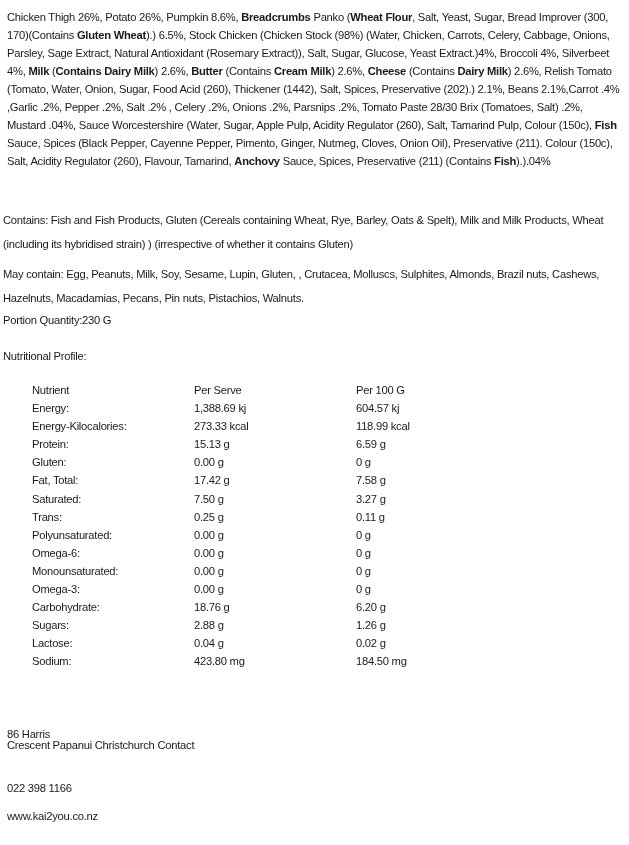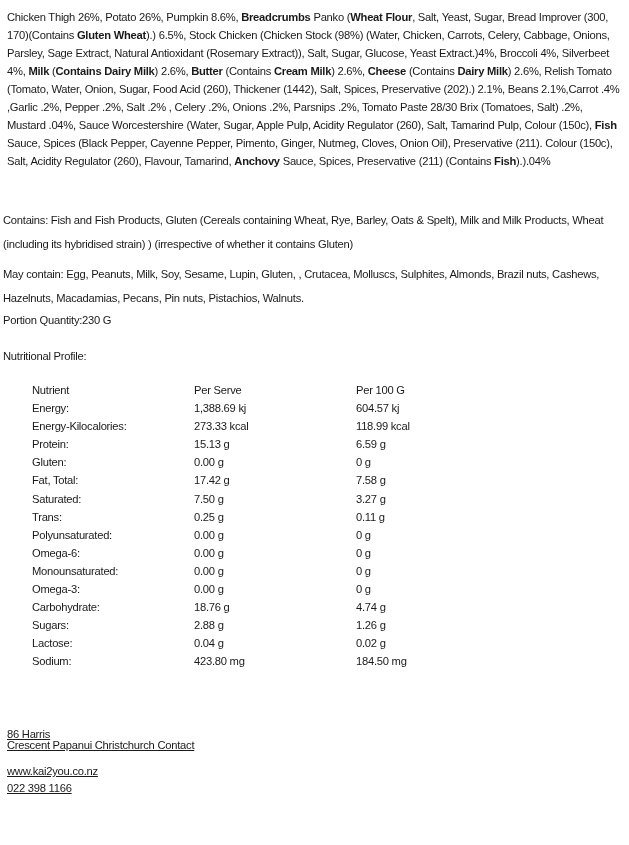--- a/index.html
+++ b/index.html
@@ -56,26 +56,25 @@
       text-align: left;
       white-space: nowrap;
     }
     .c1 { width: 162px; }
     .c2 { width: 162px; }
     .c3 { width: 100px; }
     .contact {
       position: absolute;
       left: 7px;
       line-height: 18px;
-      text-decoration: underline;
     }
     .addr1 { top: 725px; }
     .addr2 { top: 736px; }
     .phone { top: 779px; text-align: center; }
-    .web { top: 762px; }
+    .web { top: 807px; }
   </style>
 </head>
 <body>
 
 <div class="page">
 
   <div class="ingredients" id="ingredients"><span>Chicken Thigh 26%, Potato 26%, Pumpkin 8.6%, </span><b>Breadcrumbs</b><span> Panko (</span><b>Wheat Flour</b><span>, Salt, Yeast, Sugar, Bread Improver (300, 170)(Contains </span><b>Gluten Wheat</b><span>).) 6.5%, Stock Chicken (Chicken Stock (98%) (Water, Chicken, Carrots, Celery, Cabbage, Onions, Parsley, Sage Extract, Natural Antioxidant (Rosemary Extract)), Salt, Sugar, Glucose, Yeast Extract.)4%, Broccoli 4%, Silverbeet 4%, </span><b>Milk</b><span> (</span><b>Contains Dairy Milk</b><span>) 2.6%, </span><b>Butter</b><span>  (Contains </span><b>Cream Milk</b><span>) 2.6%, </span><b>Cheese</b><span> (Contains </span><b>Dairy Milk</b><span>) 2.6%, Relish Tomato (Tomato, Water, Onion, Sugar, Food Acid (260), Thickener (1442), Salt, Spices, Preservative (202).) 2.1%, Beans 2.1%,Carrot .4% ,Garlic .2%, Pepper .2%, Salt .2% , Celery .2%, Onions .2%, Parsnips .2%, Tomato Paste 28/30 Brix (Tomatoes, Salt) .2%, Mustard .04%, Sauce Worcestershire (Water,  Sugar, Apple Pulp,  Acidity Regulator (260),  Salt,  Tamarind Pulp,  Colour (150c),  </span><b>Fish</b><span> Sauce,  Spices (Black Pepper,  Cayenne Pepper,  Pimento,  Ginger,  Nutmeg,  Cloves,  Onion Oil),  Preservative (211).  Colour (150c), Salt, Acidity Regulator (260), Flavour, Tamarind, </span><b>Anchovy</b><span> Sauce, Spices, Preservative (211) (Contains </span><b>Fish</b><span>).).04%</span></div>
 
   <div class="para contains">Contains: Fish and Fish Products, Gluten (Cereals containing Wheat, Rye, Barley, Oats &amp; Spelt), Milk and Milk Products, Wheat (including its hybridised strain) ) (irrespective of whether it contains Gluten)</div>
 
@@ -145,21 +144,21 @@
           <td class="c3">0 g</td>
         </tr>
         <tr>
           <td class="c1">Omega-3:</td>
           <td class="c2">0.00 g</td>
           <td class="c3">0 g</td>
         </tr>
         <tr>
           <td class="c1">Carbohydrate:</td>
           <td class="c2">18.76 g</td>
-          <td class="c3">4.74 g</td>
+          <td class="c3">6.20 g</td>
         </tr>
         <tr>
           <td class="c1">Sugars:</td>
           <td class="c2">2.88 g</td>
           <td class="c3">1.26 g</td>
         </tr>
         <tr>
           <td class="c1">Lactose:</td>
           <td class="c2">0.04 g</td>
           <td class="c3">0.02 g</td>

